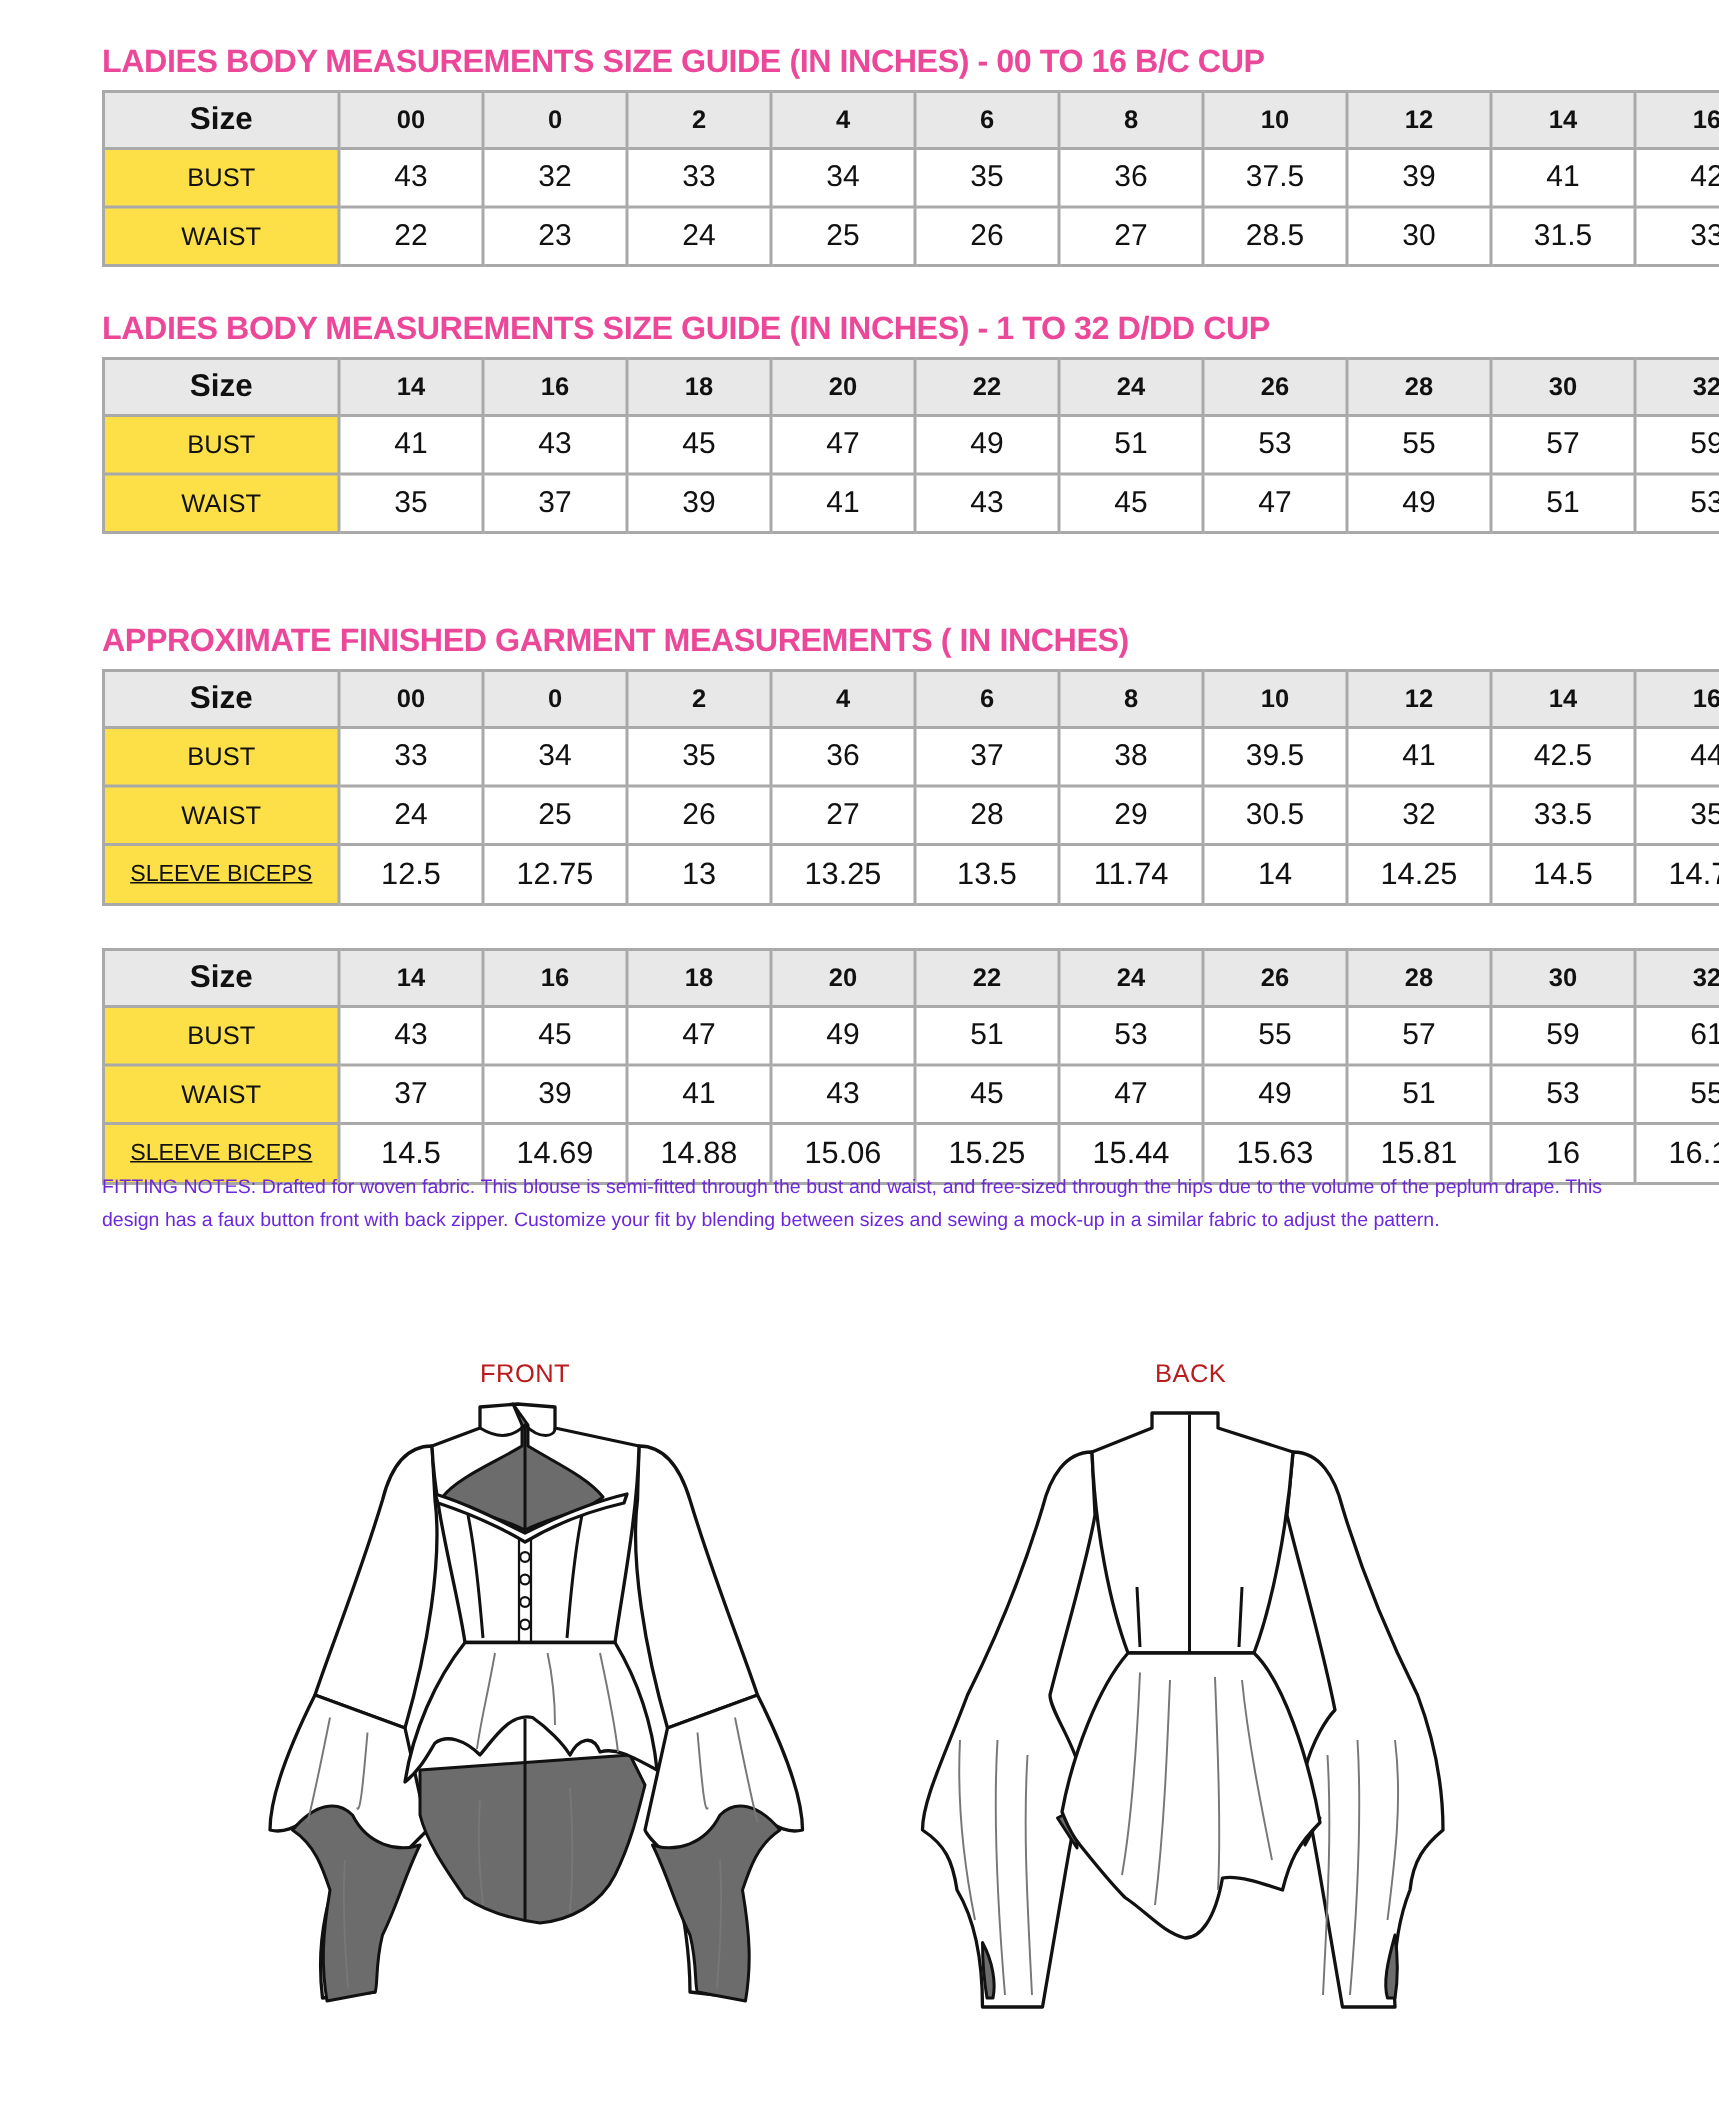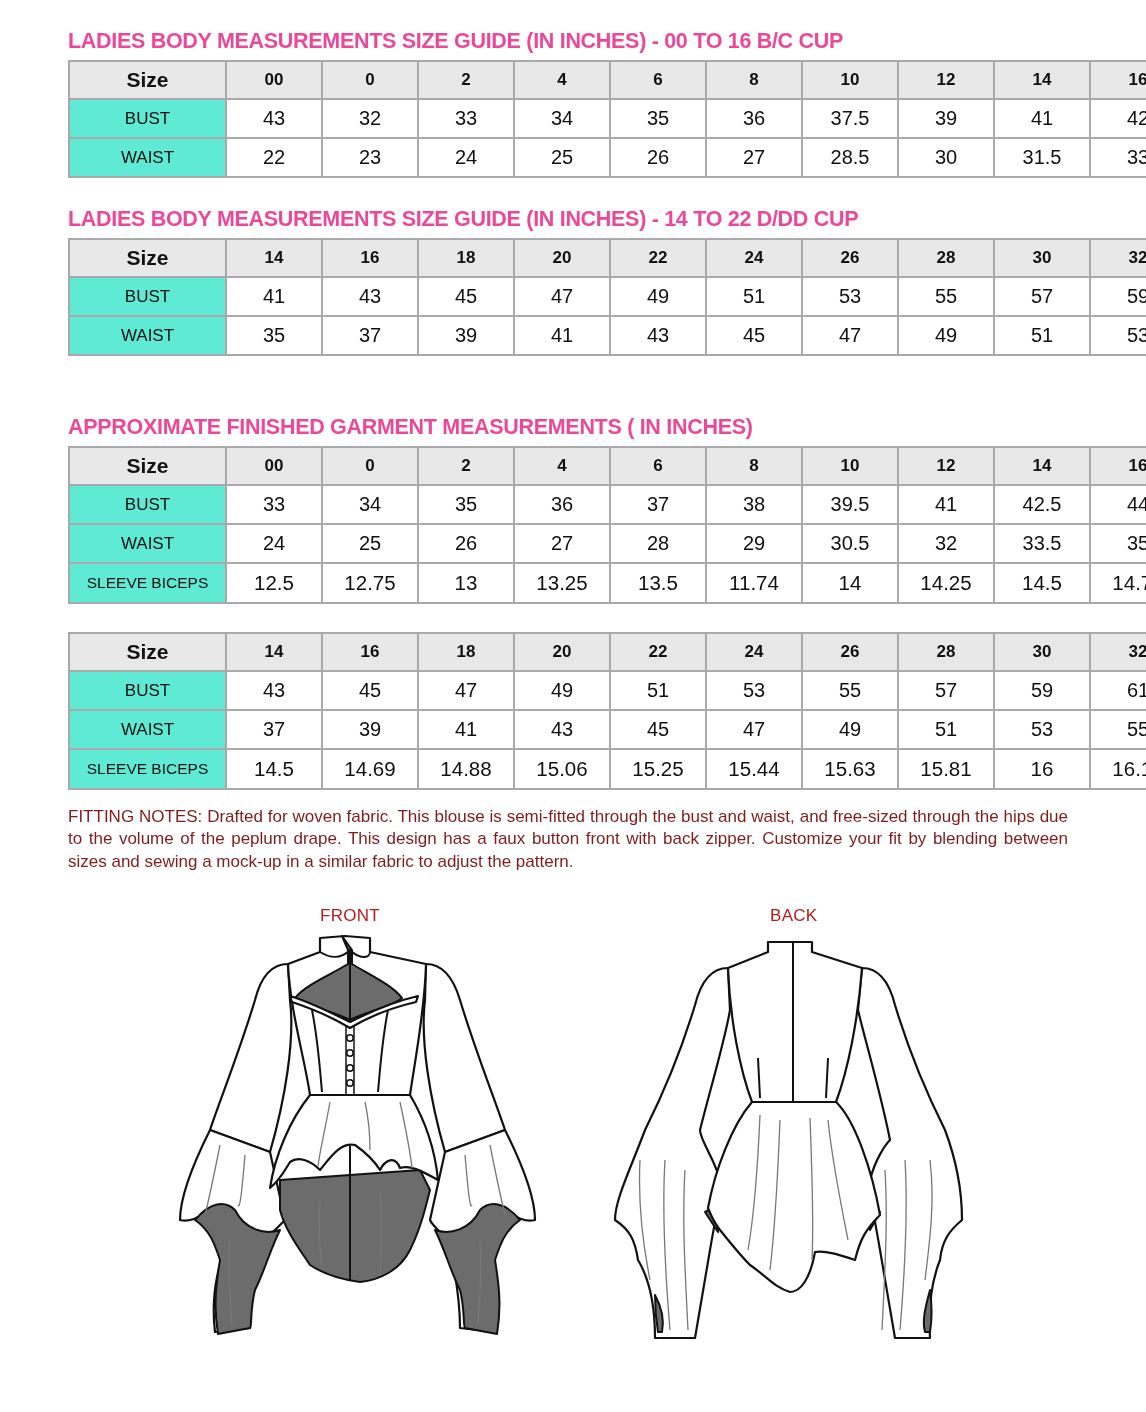--- a/index.html
+++ b/index.html
@@ -4,28 +4,28 @@
 <style>
   html, body { margin: 0; padding: 0; background: #ffffff; }
   body { width: 1146px; height: 1412px; position: relative; overflow: hidden;
          font-family: "Liberation Sans", sans-serif; color: #111; }
   .title { position: absolute; left: 68px; font-weight: bold; font-size: 21.5px;
            letter-spacing: -0.3px; color: #ec4899; white-space: nowrap; }
   table.sz { position: absolute; left: 68px; width: 1119px; border-collapse: collapse;
              table-layout: fixed; }
   table.sz td { border: 2px solid #a9a9a9; text-align: center; padding: 0;
                 font-size: 20px; color: #111; }
-  table.sz td.lbl { width: 155px; background: #5eead4; font-size: 17px; }
+  table.sz td.lbl { width: 155px; background: #fde047; font-size: 17px; }
   table.sz tr.hdr td { background: #e8e8e8; font-weight: bold; font-size: 17px; }
   table.sz tr.hdr td.lbl { font-size: 21px; }
   table.sz tr.dr td.lbl { font-size: 17px; }
-  table.sz tr.bi td.lbl { font-size: 15.5px; }
+  table.sz tr.bi td.lbl { font-size: 15.5px; text-decoration: underline; }
   table.sz tr.bi td { font-size: 20.5px; }
-  .notes { position: absolute; left: 68px; top: 806px; width: 1000px; font-size: 17px;
-           line-height: 22.4px; text-align: justify; color: #7f1d1d; }
+  .notes { position: absolute; left: 68px; top: 780px; width: 1000px; font-size: 13px;
+           line-height: 22.4px; text-align: justify; color: #6d28d9; }
   .view-label { position: absolute; font-size: 17px; color: #b91c1c; letter-spacing: 0.3px; }
   svg.garment { position: absolute; }
   svg.garment .o { fill: #fff; stroke: #111; stroke-width: 2.2; stroke-linejoin: round; }
   svg.garment .d { fill: #6c6c6c; stroke: #111; stroke-width: 2; stroke-linejoin: round; }
   svg.garment .f { fill: none; stroke: #777; stroke-width: 1.3; }
   svg.garment .l { fill: none; stroke: #111; stroke-width: 2; }
   svg.garment .b { fill: #fff; stroke: #111; stroke-width: 1.5; }
 </style>
 </head>
 <body>
@@ -68,21 +68,21 @@
         <td>26</td>
         <td>27</td>
         <td>28.5</td>
         <td>30</td>
         <td>31.5</td>
         <td>33</td>
       </tr>
 </tbody>
   </table>
 
-<div class="title" style="top:207px;">LADIES BODY MEASUREMENTS SIZE GUIDE (IN INCHES) - 14 TO 22 D/DD CUP</div>
+<div class="title" style="top:207px;">LADIES BODY MEASUREMENTS SIZE GUIDE (IN INCHES) - 1 TO 32 D/DD CUP</div>
 <table class="sz" style="top:238px;">
   <tbody>
       <tr class="hdr" style="height:38px;">
         <td class="lbl">Size</td>
         <td>14</td>
         <td>16</td>
         <td>18</td>
         <td>20</td>
         <td>22</td>
         <td>24</td>

